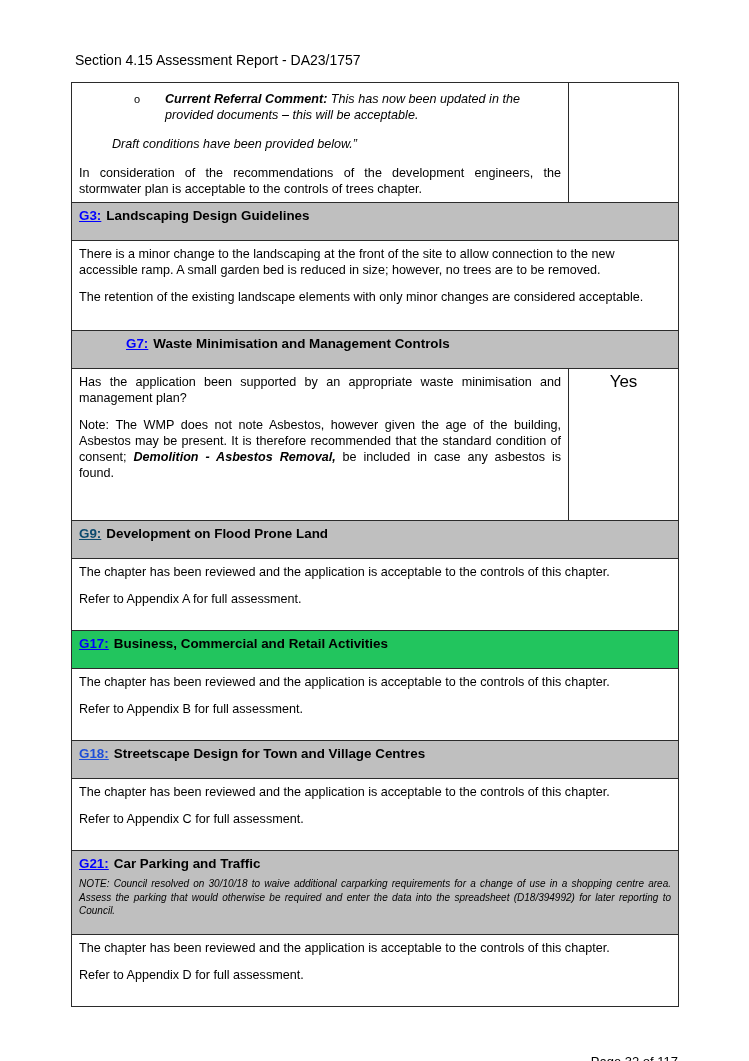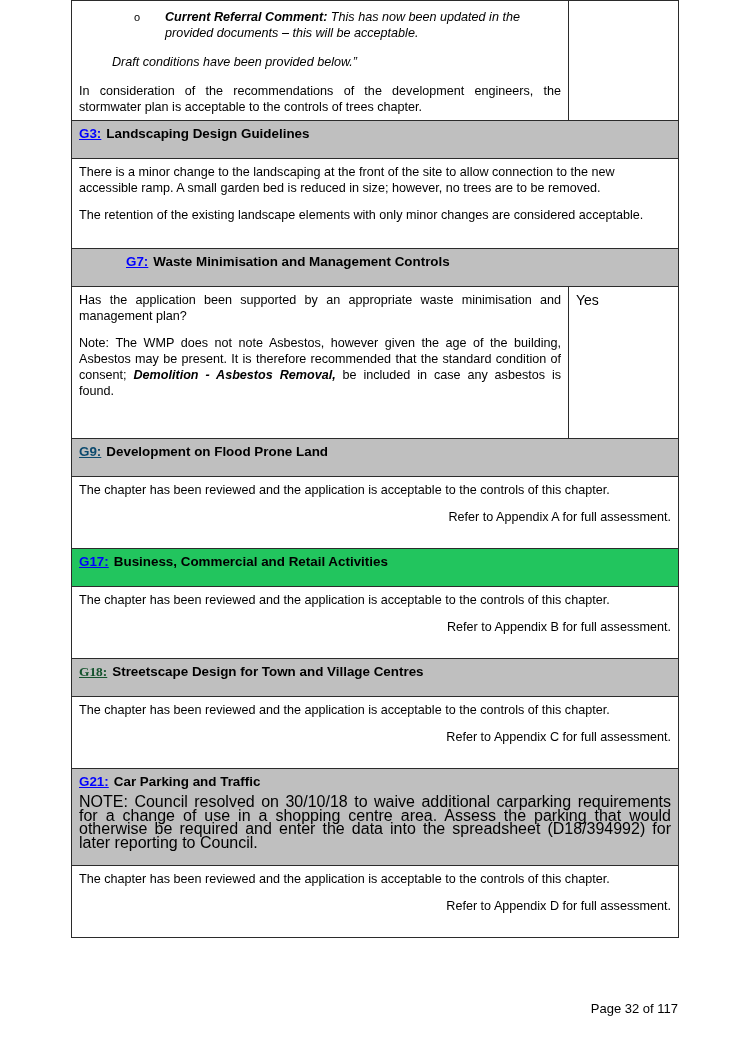--- a/index.html
+++ b/index.html
@@ -52,21 +52,21 @@
   }
 
   .h-row1  { height: 112px; }
   .h-sec   { height: 29px;  }
   .h-g3    { height: 90px;  }
   .h-g7    { height: 152px; }
   .h-small { height: 72px;  }
   .h-g21h  { height: 75px;  }
 
   p { margin: 0; }
-  .para-gap { margin-top: 11px; text-align: right; }
+  .para-gap { margin-top: 11px; }
   .justified { text-align: justify; }
 
   .bullet-row {
     display: flex;
     padding-left: 55px;
     font-style: italic;
     margin-top: 3px;
   }
   .bullet-marker {
     width: 31px;
@@ -78,46 +78,49 @@
   .bold-italic { font-weight: bold; font-style: italic; }
 
   .draft-line {
     padding-left: 33px;
     font-style: italic;
     margin-top: 13px;
     margin-bottom: 13px;
   }
 
   .answer-cell {
-    font-size: 14px;
+    text-align: center;
+    font-size: 17px;
     margin-left: 16px;
   }
 
   .g21-note {
-    font-size: 16px;
+    font-style: italic;
+    font-size: 10px;
     line-height: 13.5px;
     font-weight: normal;
     margin-top: 5px;
     text-align: justify;
   }
 
   .footer {
     position: absolute;
     top: 1001px;
     left: 71px;
     width: 607px;
     text-align: right;
     font-size: 13px;
   }
 </style>
 </head>
 <body>
 
 <div class="page">
 
+  <div class="doc-title">Section 4.15 Assessment Report - DA23/1757</div>
 
   <table class="assessment">
     <colgroup>
         <col class="col-main">
         <col class="col-answer">
       </colgroup>
 
     <tbody>
         <tr>
       <td class="h-row1">
@@ -166,21 +169,21 @@
       <td colspan="2" class="section-header h-sec" style="background-color: #22c55e;"><a class="code-link" style="color: rgb(0, 0, 255);">G17:</a><span>Business, Commercial and Retail Activities</span></td>
     </tr>
     <tr>
       <td colspan="2" class="h-small">
         <p>The chapter has been reviewed and the application is acceptable to the controls of this chapter.</p>
         <p class="para-gap">Refer to Appendix B for full assessment.</p>
       </td>
     </tr>
 
     <tr>
-      <td colspan="2" class="section-header h-sec" style="background-color: rgb(191, 191, 191);"><a class="code-link" style="color: #14532d; font-family: Liberation Serif, serif;">G18:</a><span>Streetscape Design for Town and Village Centres</span></td>
+      <td colspan="2" class="section-header h-sec" style="background-color: rgb(191, 191, 191);"><a class="code-link" style="color: #1d4ed8;">G18:</a><span>Streetscape Design for Town and Village Centres</span></td>
     </tr>
     <tr>
       <td colspan="2" class="h-small">
         <p>The chapter has been reviewed and the application is acceptable to the controls of this chapter.</p>
         <p class="para-gap">Refer to Appendix C for full assessment.</p>
       </td>
     </tr>
 
     <tr>
       <td colspan="2" class="section-header h-g21h" style="background-color: rgb(191, 191, 191);">

